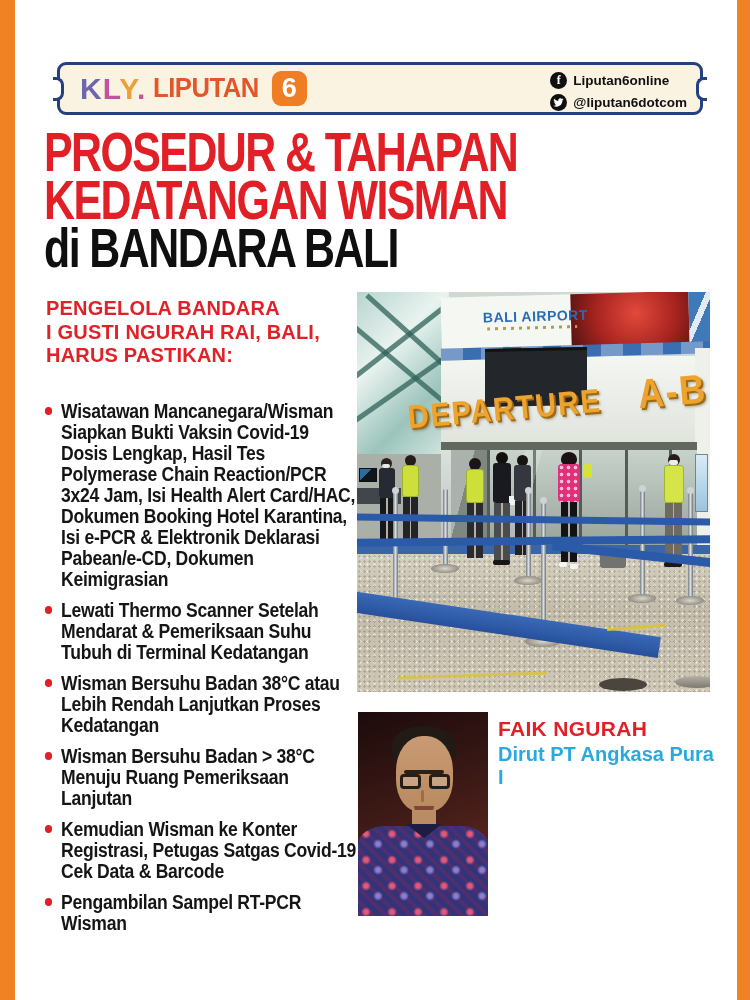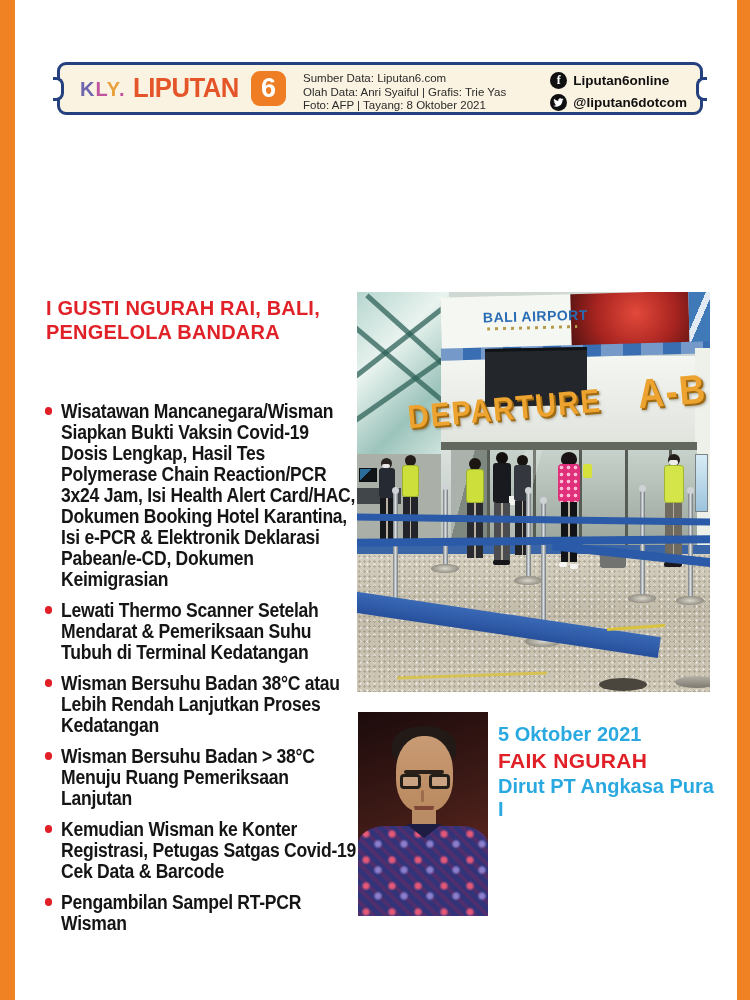--- a/index.html
+++ b/index.html
@@ -20,21 +20,21 @@
     background:#fbf3e1; border:3px solid #24407e; border-radius:9px;
   }
   .plaque .notch {
     position:absolute; top:50%; transform:translateY(-50%);
     width:11px; height:24px; background:#ffffff; border:3px solid #24407e;
   }
   .plaque .notch.l { left:-7px;  border-left:none;  border-radius:0 8px 8px 0; }
   .plaque .notch.r { right:-7px; border-right:none; border-radius:8px 0 0 8px; }
 
   .logo-group { position:absolute; left:20px; top:6px; display:flex; align-items:center; gap:7px; }
-  .kly { font-weight:bold; font-size:20px; letter-spacing:1px; line-height:34px; }
+  .kly { font-weight:bold; font-size:30px; letter-spacing:1px; line-height:34px; }
   .kly .k { color:#6e66ae; } .kly .l { color:#c0549f; } .kly .y { color:#e9a13b; } .kly .dot { color:#c0549f; }
   .liputan { display:inline-block; font-weight:bold; font-size:27px; color:#e4552a;
              letter-spacing:-0.5px; transform:scaleX(0.95); transform-origin:0 50%; }
   .six-box { width:35px; height:35px; background:#ef7d23; border-radius:9px; color:#fff;
              display:flex; align-items:center; justify-content:center;
              font-size:27px; font-weight:bold; }
   .credits { position:absolute; left:243px; top:7px; font-size:11.5px; line-height:13.5px; color:#2b2b2b; }
   .socials { position:absolute; right:13px; top:7px; display:flex; flex-direction:column; gap:5px; }
   .social-row { display:flex; align-items:center; gap:6px; font-weight:bold; font-size:13.5px; color:#101010; }
   .icon-circle { width:17px; height:17px; border-radius:50%; background:#101010; color:#fff;
@@ -178,46 +178,47 @@
   <div class="plaque">
     <div class="notch l"></div>
     <div class="notch r"></div>
 
     <div class="logo-group">
       <span class="kly"><span class="k">K</span><span class="l">L</span><span class="y">Y</span><span class="dot">.</span></span>
       <span class="liputan">LIPUTAN</span>
       <span class="six-box">6</span>
     </div>
 
-    <div class="credits">
-      <div>Sumber Data: Liputan6.com</div>
-      <div>Olah Data: Anri Syaiful | Grafis: Trie Yas</div>
-      <div>Foto: AFP | Tayang: 8 Oktober 2021</div>
-    </div>
 
     <div class="socials">
       <div class="social-row">
         <span class="icon-circle">f</span>
         <span>Liputan6online</span>
       </div>
       <div class="social-row">
         <span class="icon-circle">
           <svg width="11" height="11" viewBox="0 0 24 24" fill="#ffffff">
               <path d="M23 5.1c-.8.4-1.7.6-2.6.8a4.6 4.6 0 0 0 2-2.6c-.9.6-1.9 1-3 1.2a4.5 4.5 0 0 0-7.8 4.1A12.8 12.8 0 0 1 2.3 3.9a4.5 4.5 0 0 0 1.4 6 4.4 4.4 0 0 1-2-.5v.1a4.5 4.5 0 0 0 3.6 4.4c-.7.2-1.4.2-2 .1a4.5 4.5 0 0 0 4.2 3.1A9.1 9.1 0 0 1 .8 19a12.8 12.8 0 0 0 6.9 2c8.3 0 12.8-6.9 12.8-12.8v-.6c.9-.6 1.6-1.4 2.2-2.3z"></path>
             </svg>
         </span>
         <span>@liputan6dotcom</span>
       </div>
     </div>
   </div>
 
+  <div class="title-block">
+    <div class="title-line"><span class="t">PROSEDUR &amp; TAHAPAN</span></div>
+    <div class="title-line"><span class="t">KEDATANGAN WISMAN</span></div>
+    <div class="title-line"><span class="t black"><span style="text-transform:lowercase;">di </span><span>BANDARA BALI</span></span></div>
+  </div>
 
   <div class="intro">
+    <div class="intro-line">PENGELOLA BANDARA</div>
     <div class="intro-line">I GUSTI NGURAH RAI, BALI,</div>
-    <div class="intro-line">PENGELOLA BANDARA</div>
+    <div class="intro-line">HARUS PASTIKAN:</div>
   </div>
 
   <ul class="bullets">
     <li><span>Wisatawan Mancanegara/Wisman Siapkan Bukti Vaksin Covid-19 Dosis Lengkap, Hasil Tes Polymerase Chain Reaction/PCR 3x24 Jam, Isi Health Alert Card/HAC, Dokumen Booking Hotel Karantina, Isi e-PCR &amp; Elektronik Deklarasi Pabean/e-CD, Dokumen Keimigrasian</span></li>
     <li><span>Lewati Thermo Scanner Setelah Mendarat &amp; Pemeriksaan Suhu Tubuh di Terminal Kedatangan</span></li>
     <li><span>Wisman Bersuhu Badan 38°C atau Lebih Rendah Lanjutkan Proses Kedatangan</span></li>
     <li><span>Wisman Bersuhu Badan &gt; 38°C Menuju Ruang Pemeriksaan Lanjutan</span></li>
     <li><span>Kemudian Wisman ke Konter Registrasi, Petugas Satgas Covid-19 Cek Data &amp; Barcode</span></li>
     <li><span>Pengambilan Sampel RT-PCR Wisman</span></li>
   </ul>
@@ -342,17 +343,16 @@
         <span class="lens r"></span>
     </div>
     <div class="po-nose"></div>
     <div class="po-mouth"></div>
     <div class="po-neck"></div>
     <div class="po-shirt"></div>
     <div class="po-collar"></div>
   </div>
 
   <div class="quote">
-    <div class="quote-date">5 Oktober 2021</div>
     <div class="quote-name">FAIK NGURAH</div>
     <div class="quote-role">Dirut PT Angkasa Pura I</div>
   </div>
 </div>
 
 </body></html>

